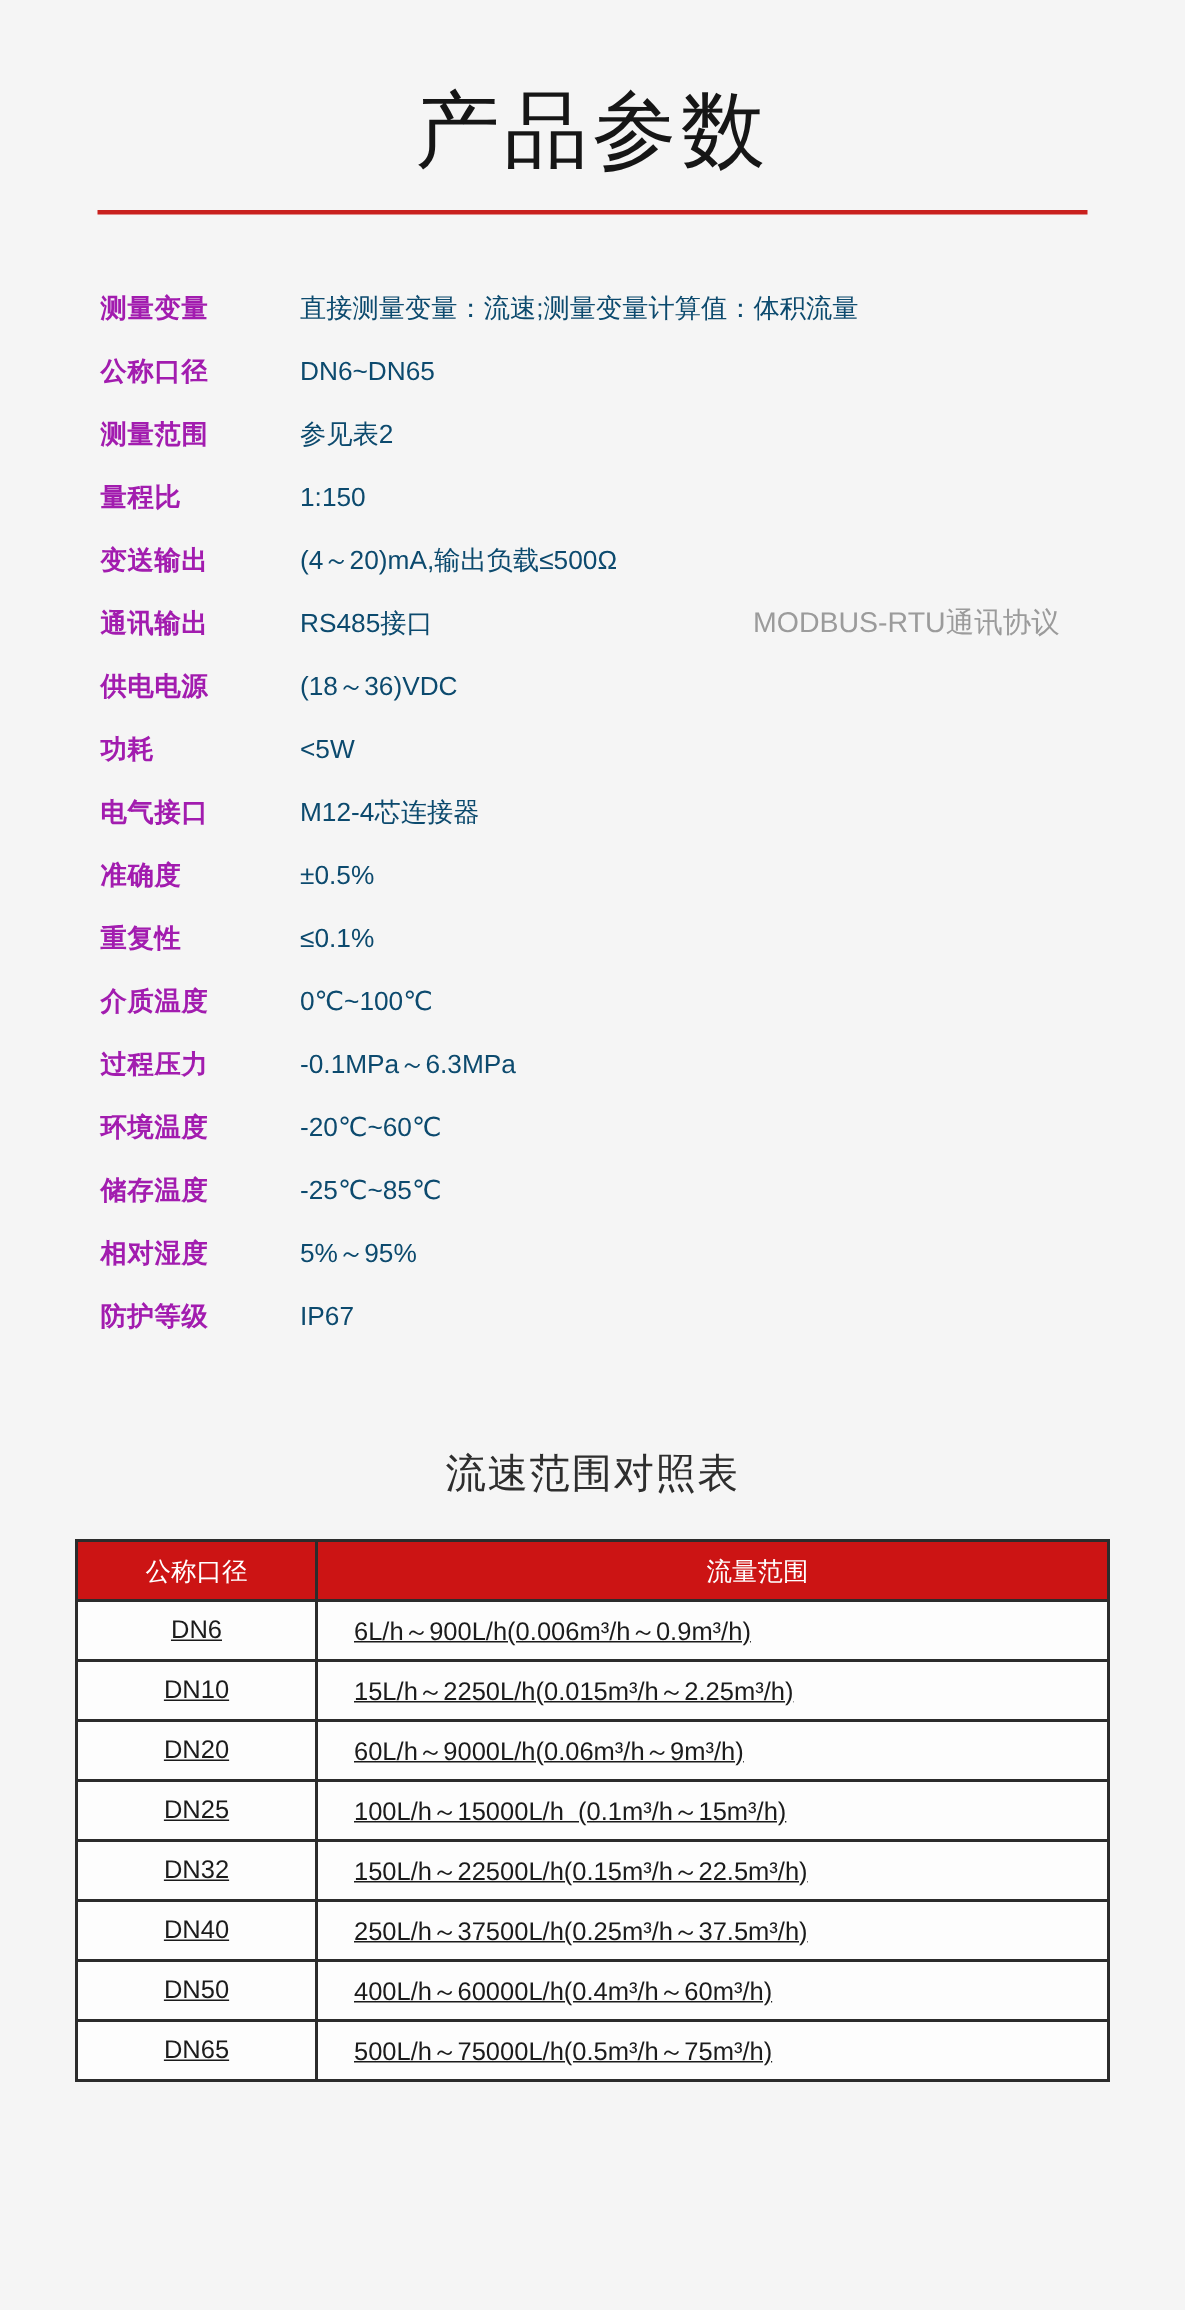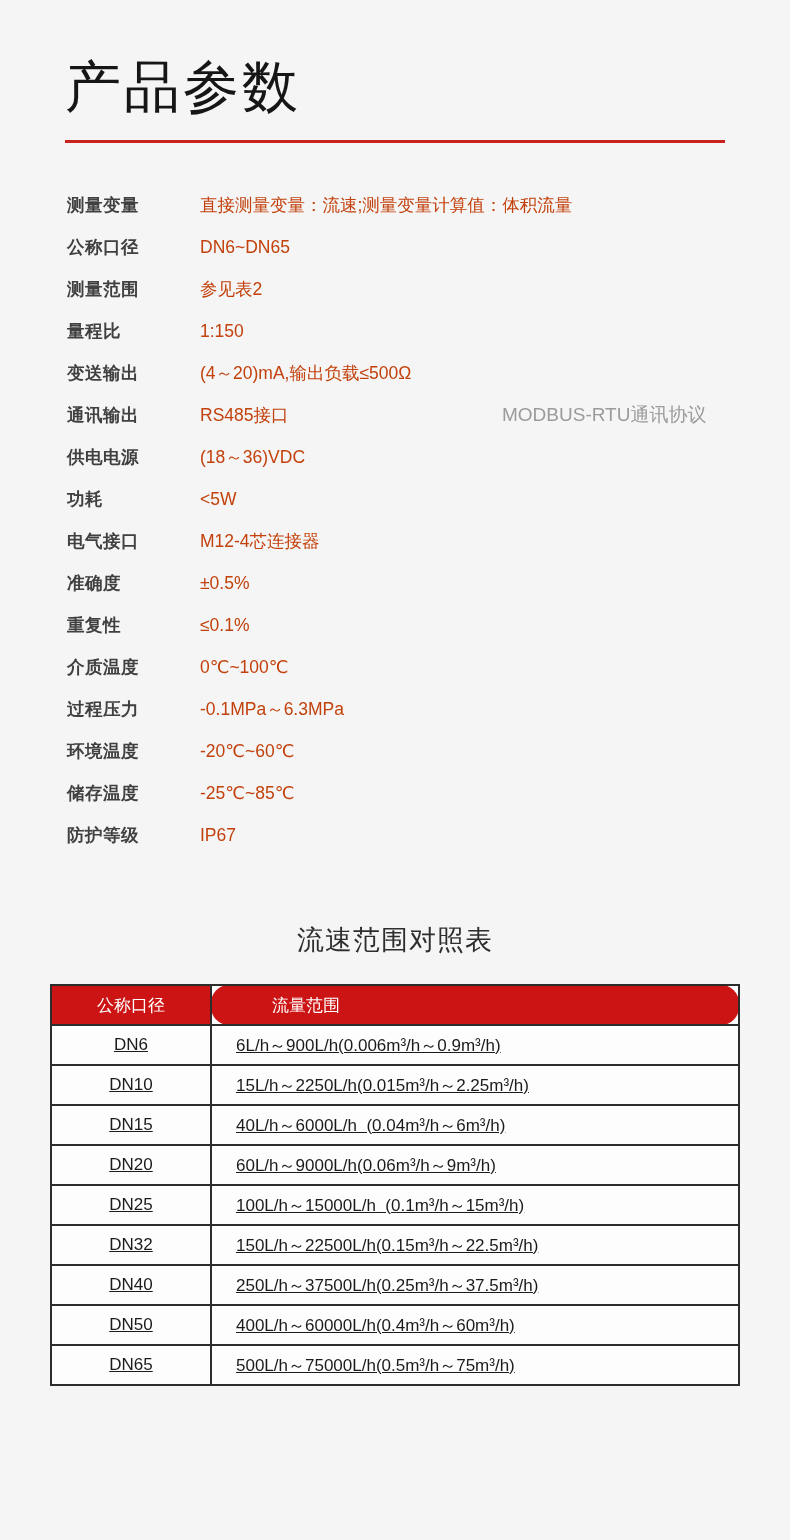--- a/index.html
+++ b/index.html
@@ -15,20 +15,21 @@
   }
   .page{
     position:relative;
     width:790px;
     height:1540px;
     background:var(--page_bg);
     overflow:hidden;
   }
   .content{
     padding:0 65px;
+    text-align:center;
   }
   .page-title{
     padding-top:52px;
     font-size:56px;
     font-weight:400;
     letter-spacing:3px;
     color:#161616;
     line-height:1.25;
   }
   .title-divider{
@@ -45,28 +46,28 @@
     display:flex;
     align-items:center;
   }
   .spec-label{
     position:absolute;
     left:2px;
     top:50%;
     transform:translateY(-50%);
     font-size:17.5px;
     font-weight:700;
-    color:#404040;
+    color:#a21caf;
     letter-spacing:0.5px;
     white-space:nowrap;
   }
   .spec-value{
     margin-left:135px;
     font-size:17.5px;
-    color:#c2410c;
+    color:#0c4a6e;
     white-space:nowrap;
   }
   .spec-value-secondary{
     position:absolute;
     left:437px;
     top:50%;
     transform:translateY(-50%);
     font-size:19px;
     color:#9b9b9b;
     white-space:nowrap;
@@ -95,21 +96,21 @@
     border:2px solid #2c2c2c;
     height:40px;
     font-size:17px;
     font-weight:400;
   }
   table.flow-table th{
     background:var(--accent);
     color:#ffffff;
   }
   th.th-diameter{text-align:center;}
-  th.th-range{text-align:left;padding-left:60px;border-radius:18px;}
+  th.th-range{text-align:center;padding-left:60px;}
   td.td-diameter{text-align:center;color:#1b1b1b;text-decoration:underline;}
   td.td-range{
     text-align:left;
     padding-left:24px;
     color:#1b1b1b;
     white-space:pre;
     text-decoration:underline;
   }
 </style>
 </head>
@@ -174,20 +175,24 @@
         <span class="spec-label">过程压力</span>
         <span class="spec-value">-0.1MPa～6.3MPa</span>
       </div>
       <div class="spec-row">
         <span class="spec-label">环境温度</span>
         <span class="spec-value">-20℃~60℃</span>
       </div>
       <div class="spec-row">
         <span class="spec-label">储存温度</span>
         <span class="spec-value">-25℃~85℃</span>
+      </div>
+      <div class="spec-row">
+        <span class="spec-label">相对湿度</span>
+        <span class="spec-value">5%～95%</span>
       </div>
       <div class="spec-row">
         <span class="spec-label">防护等级</span>
         <span class="spec-value">IP67</span>
       </div>
     </div>
   </div>
 
   <div class="table-section">
     <div class="table-title">流速范围对照表</div>
@@ -205,24 +210,20 @@
       <tbody>
         <tr>
           <td class="td-diameter">DN6</td>
           <td class="td-range">6L/h～900L/h(0.006m³/h～0.9m³/h)</td>
         </tr>
         <tr>
           <td class="td-diameter">DN10</td>
           <td class="td-range">15L/h～2250L/h(0.015m³/h～2.25m³/h)</td>
         </tr>
         <tr>
-          <td class="td-diameter">DN15</td>
-          <td class="td-range">40L/h～6000L/h  (0.04m³/h～6m³/h)</td>
-        </tr>
-        <tr>
           <td class="td-diameter">DN20</td>
           <td class="td-range">60L/h～9000L/h(0.06m³/h～9m³/h)</td>
         </tr>
         <tr>
           <td class="td-diameter">DN25</td>
           <td class="td-range">100L/h～15000L/h  (0.1m³/h～15m³/h)</td>
         </tr>
         <tr>
           <td class="td-diameter">DN32</td>
           <td class="td-range">150L/h～22500L/h(0.15m³/h～22.5m³/h)</td>

